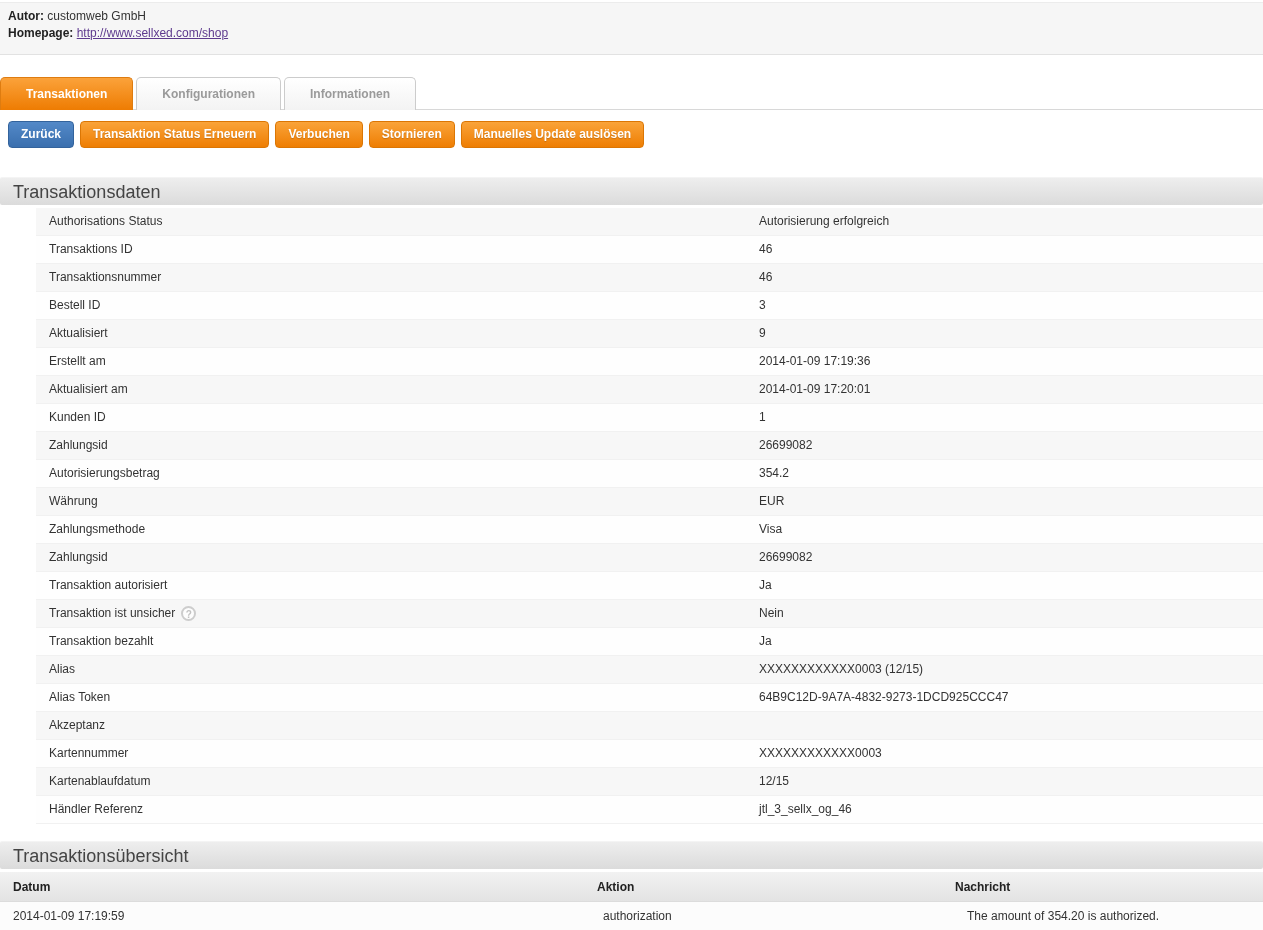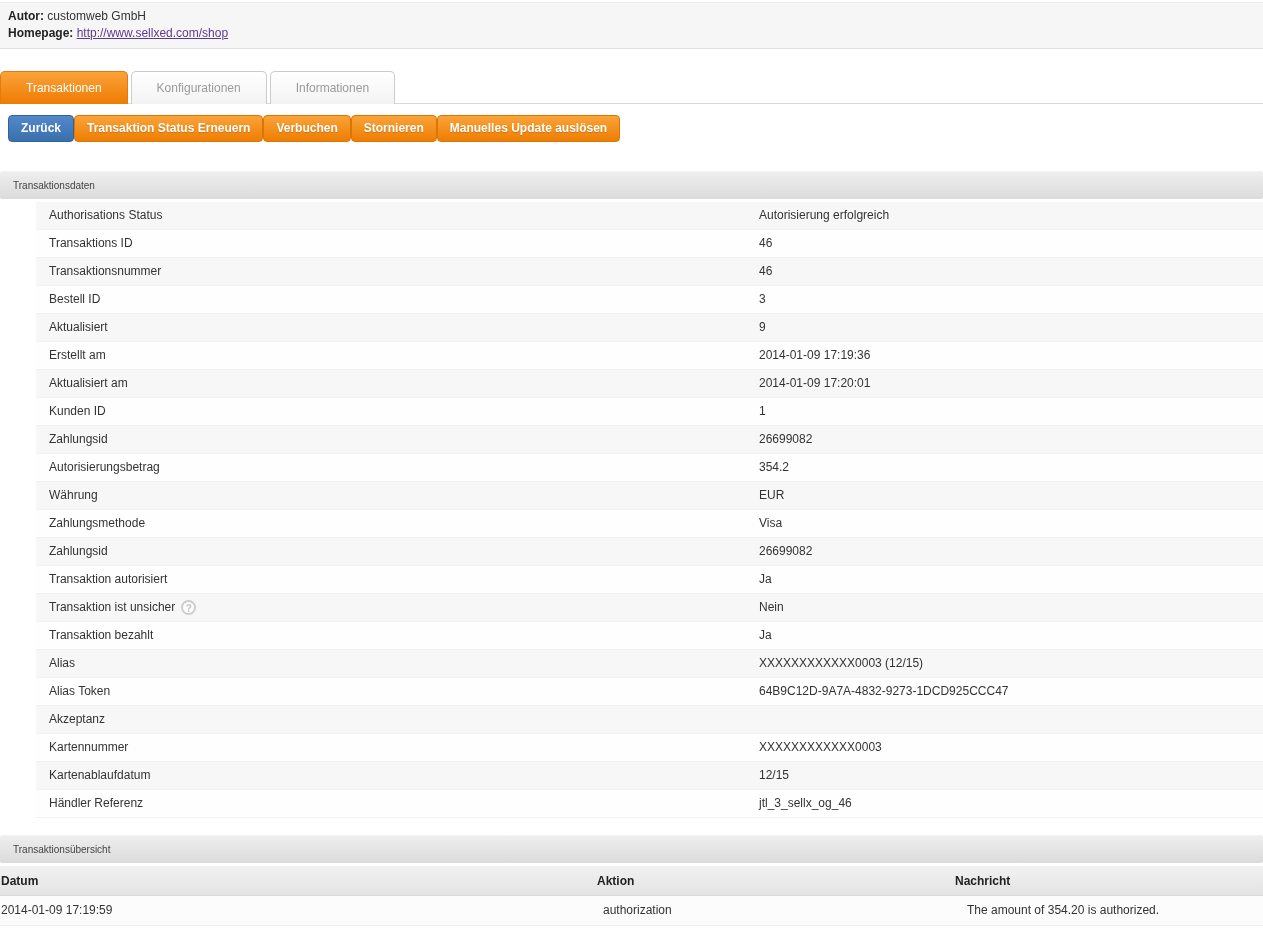--- a/index.html
+++ b/index.html
@@ -11,21 +11,21 @@
     color: #333;
     overflow: hidden;
   }
 
   
   .info-box {
     margin-top: 2px;
     background: #f6f6f6;
     border-top: 1px solid #ececec;
     border-bottom: 1px solid #e2e2e2;
-    padding: 5px 8px 6px 8px;
+    padding: 5px 8px 12px 8px;
     font-size: 12px;
     line-height: 17px;
     color: #333;
   }
   .info-box .b { font-weight: bold; color: #222; }
   .info-box a { color: #5e3a8e; text-decoration: underline; cursor: pointer; text-align: center; }
 
   
   .tabbar {
     margin-top: 21px;
@@ -34,21 +34,21 @@
     gap: 3px;
     border-bottom: 1px solid #d8d8d8;
     height: 34px;
     padding-left: 0;
   }
   .tab {
     height: 33px;
     line-height: 33px;
     padding: 0 25px;
     font-size: 12px;
-    font-weight: normal;
+    font-weight: bold;
     border-radius: 5px 5px 0 0;
     margin-bottom: -1px;
     cursor: pointer;
     white-space: nowrap;
   }
   .tab.active {
     background: linear-gradient(180deg, #fba23a 0%, #ee7c02 100%);
     border: 1px solid #de7c10;
     border-bottom: none;
     color: #fff;
@@ -57,20 +57,21 @@
     background: linear-gradient(180deg, #ffffff 0%, #f3f3f3 100%);
     border: 1px solid #cccccc;
     border-bottom: none;
     color: #9a9a9a;
   }
 
   
   .toolbar {
     padding: 11px 8px 12px 8px;
     display: flex;
+    gap: 6px;
   }
   .btn {
     font-family: "Liberation Sans", sans-serif;
     font-size: 12px;
     font-weight: bold;
     color: #fff;
     padding: 0 12px;
     height: 27px;
     line-height: 25px;
     border-radius: 4px;
@@ -89,21 +90,21 @@
 
   
   .section-header {
     margin-top: 17px;
     height: 28px;
     line-height: 28px;
     background: linear-gradient(180deg, #eeeeee 0%, #dbdbdb 100%);
     border-top: 1px solid #f4f4f4;
     border-radius: 2px;
     color: #444;
-    font-size: 10px;
+    font-size: 18px;
     padding: 0 13px;
   }
 
   
   .trows { margin-top: 3px; padding-left: 36px; }
   .trow {
     display: flex;
     height: 28px;
     line-height: 27px;
     font-size: 12px;
@@ -146,21 +147,21 @@
   .ov-row {
     display: flex;
     height: 30px;
     line-height: 29px;
     font-size: 12px;
     color: #333;
     background: #fcfcfc;
     border-bottom: 1px solid #f0f0f0;
     gap: 6px;
   }
-  .ov-c1 { width: 597px; padding-left: 1px; }
+  .ov-c1 { width: 597px; padding-left: 13px; }
   .ov-c2 { width: 358px; }
   .ov-c3 { flex: 1; }
 </style>
 </head>
 <body>
 
 <div class="info-box">
   <div>
     <span class="b">Autor:</span>
     <span>customweb GmbH</span>

